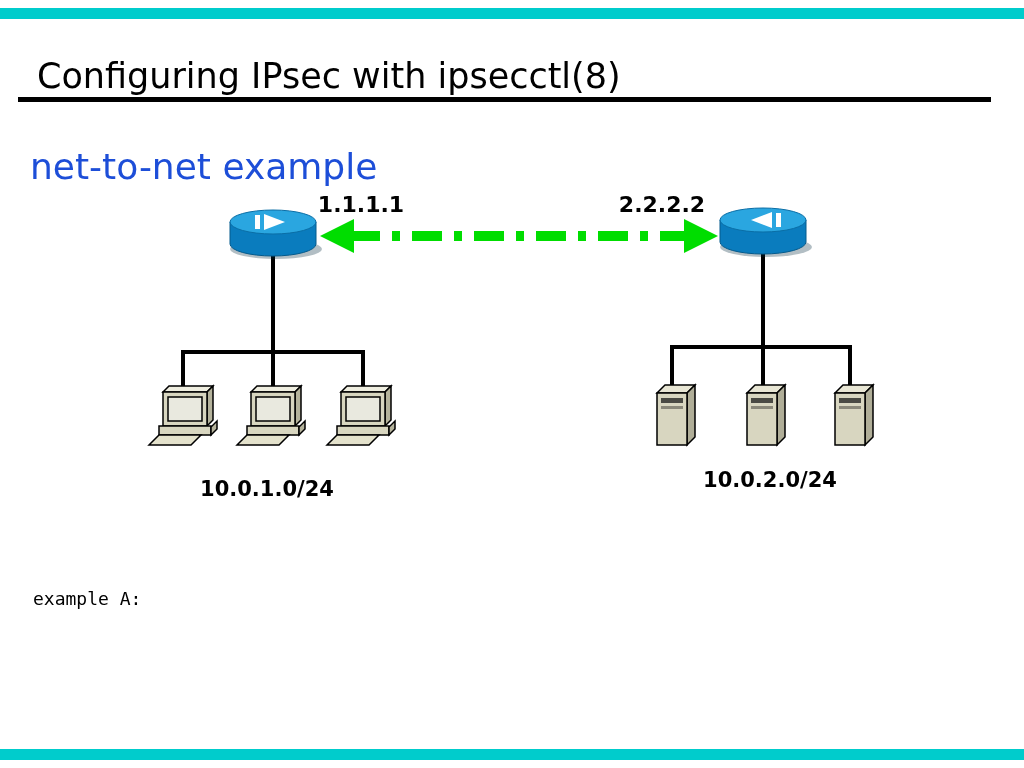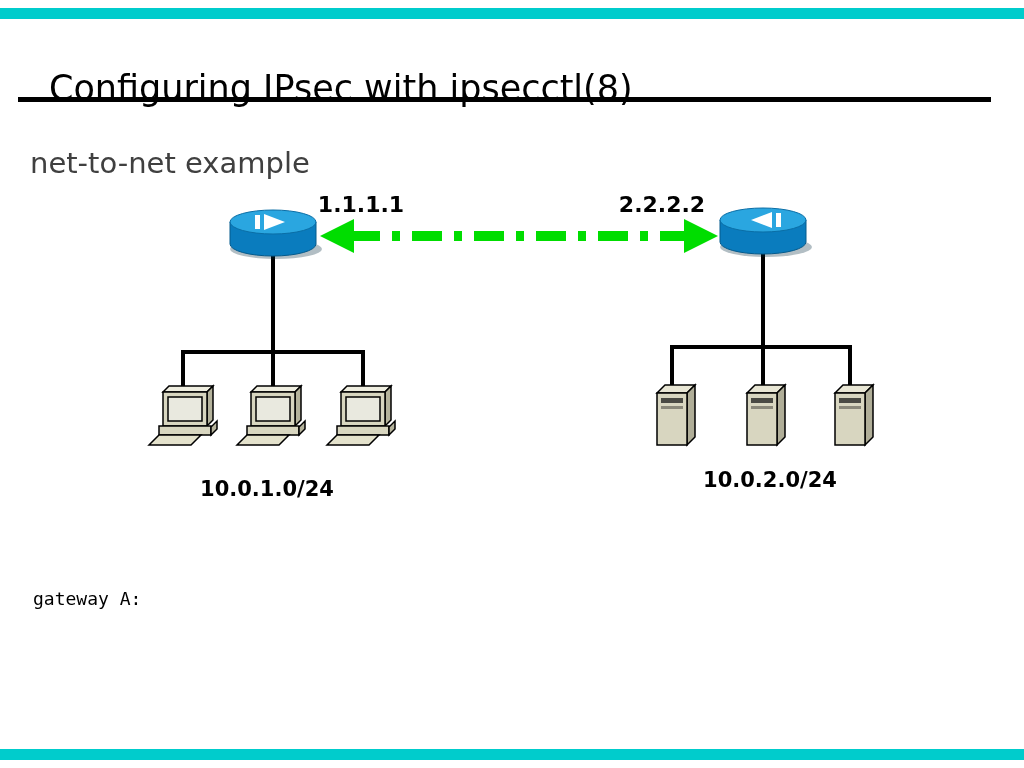--- a/index.html
+++ b/index.html
@@ -4,25 +4,25 @@
 <style>
   html,body{margin:0;padding:0}
   body{
     width:1024px;height:768px;position:relative;background:#ffffff;
     font-family:"DejaVu Sans","Liberation Sans",sans-serif;overflow:hidden;color:#000;
   }
   .accent-bar{position:absolute;left:0;width:1024px;height:11px;background:#00cccc}
   .accent-bar.top{top:8px}
   .accent-bar.bottom{bottom:8px}
   .slide-title{
-    position:absolute;left:33px;top:52px;margin:16px;
+    position:absolute;left:33px;top:52px;margin:4px;
     font-size:35px;font-weight:400;letter-spacing:0;color:#000;white-space:nowrap;
   }
   .title-rule{position:absolute;left:18px;top:97px;width:973px;height:5px;background:#000}
-  .slide-subtitle{position:absolute;left:30px;top:146px;font-size:29px;color:#404040;white-space:nowrap}
+  .slide-subtitle{position:absolute;left:30px;top:146px;font-size:36px;color:#1d4ed8;white-space:nowrap}
   svg.diagram{position:absolute;left:0;top:0;width:1024px;height:768px}
   svg .ip-label{font-family:"DejaVu Sans","Liberation Sans",sans-serif;font-size:22px;font-weight:bold;fill:#000}
   svg .subnet-label{font-family:"DejaVu Sans","Liberation Sans",sans-serif;font-size:21px;font-weight:bold;fill:#000}
   .config-block{
     position:absolute;left:33px;top:524px;
     font-family:"DejaVu Sans Mono","Liberation Mono",monospace;
     font-size:18px;line-height:30px;color:#000;white-space:pre;
   }
   .cfg-line{min-height:30px}
 </style>
@@ -88,19 +88,19 @@
   <use href="#server" x="747" y="385"></use>
   <use href="#server" x="835" y="385"></use>
 
   <text class="ip-label" x="361" y="212" text-anchor="middle">1.1.1.1</text>
   <text class="ip-label" x="662" y="212" text-anchor="middle">2.2.2.2</text>
   <text class="subnet-label" x="267" y="496" text-anchor="middle">10.0.1.0/24</text>
   <text class="subnet-label" x="770" y="487" text-anchor="middle">10.0.2.0/24</text>
 </svg>
 
 <div class="config-block">
-  <div class="cfg-line">gateway A:</div>
+  <div class="cfg-line">example A:</div>
   <div class="cfg-line"></div>
   
   
 </div>
 
 <div class="accent-bar bottom"></div>
 
 </body></html>

